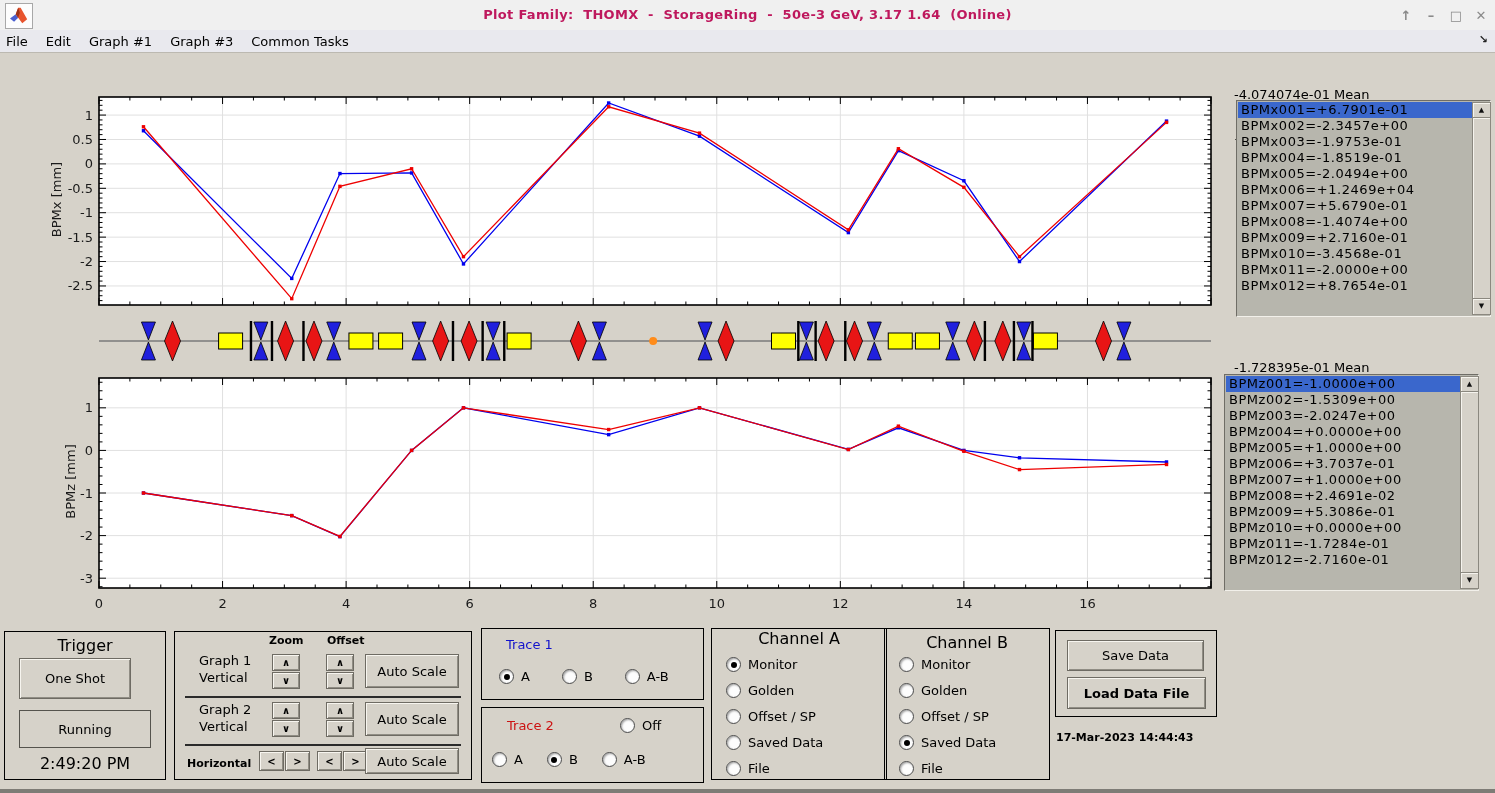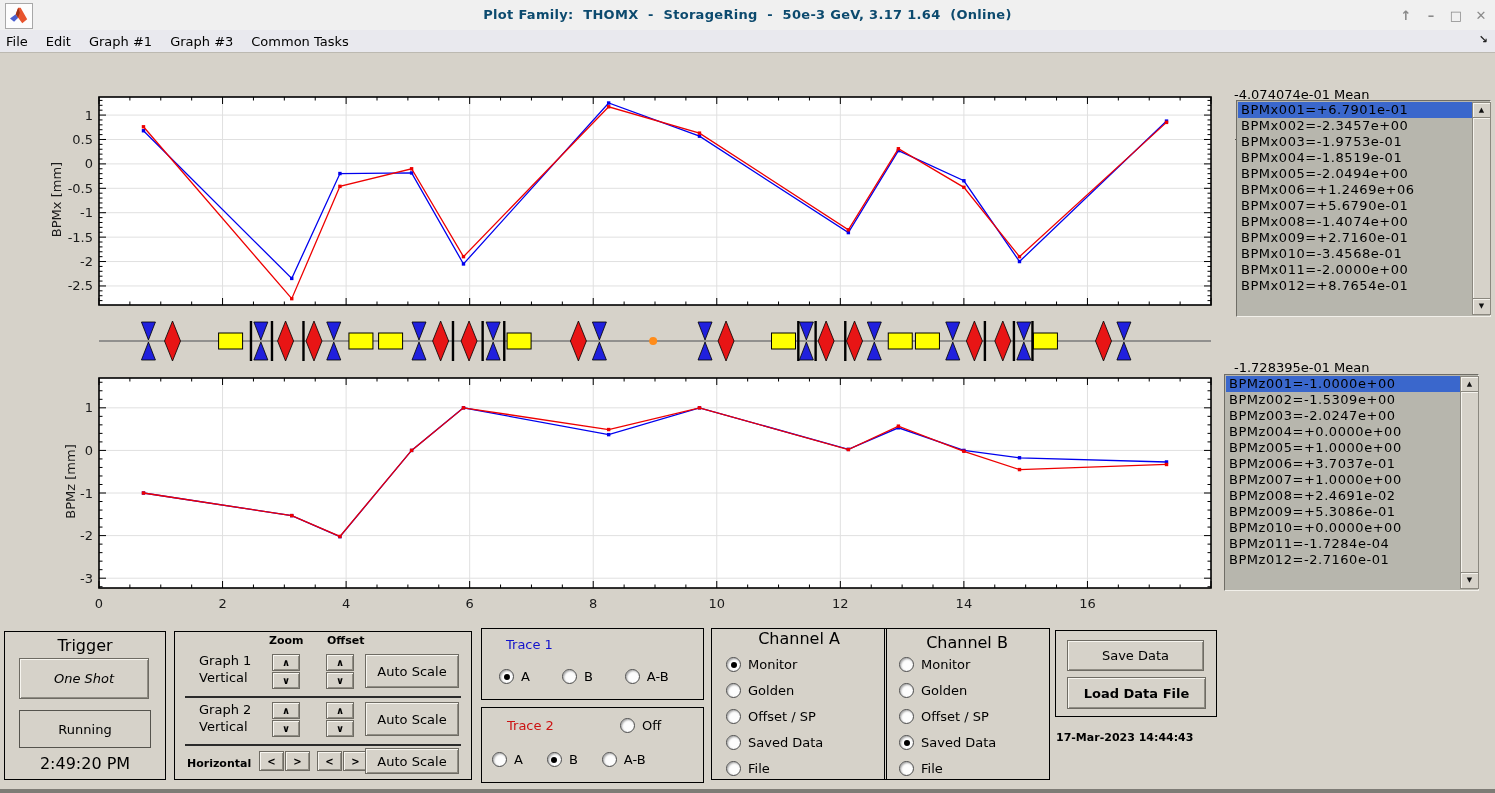--- a/index.html
+++ b/index.html
@@ -4,21 +4,21 @@
 <style>
   html,body{margin:0;padding:0;background:#9a9891;}
   #app{position:relative;width:1495px;height:793px;background:#d6d2c9;overflow:hidden;
        font-family:"DejaVu Sans","Liberation Sans",sans-serif;color:#000;}
   
   .titlebar{position:absolute;left:0;top:0;width:100%;height:30px;background:#f0f0f0;
             border-bottom:1px solid #d2d2d2;}
   .app-icon{position:absolute;left:5px;top:3px;width:26px;height:24px;background:#fdfdfd;
             border:1px solid #a8a8a8;display:flex;align-items:center;justify-content:center;}
   .win-title{position:absolute;left:0;top:0;width:100%;height:30px;line-height:30px;text-align:center;
-             font-size:13px;font-weight:bold;color:#0c4a6e;letter-spacing:.3px;white-space:pre;}
+             font-size:13px;font-weight:bold;color:#be185d;letter-spacing:.3px;white-space:pre;}
   .win-controls{position:absolute;right:6px;top:0;height:30px;display:flex;align-items:center;gap:9px;}
   .win-btn{width:16px;text-align:center;font-size:13px;color:#8a8a8a;font-weight:bold;cursor:default;}
   
   .menubar{position:absolute;left:0;top:30px;width:100%;height:22px;background:#e9e9ee;
            border-bottom:1px solid #bcb9b1;display:flex;align-items:center;font-size:13px;}
   .menu-item{padding:1px 9px;white-space:nowrap;}
   .menu-item:first-child{padding-left:6px;}
   .menu-overflow{position:absolute;right:7px;top:3px;font-size:11px;color:#222;font-weight:bold;}
   
   .chart-svg{position:absolute;}
@@ -557,21 +557,21 @@
     <div>-4.074074e-01 Mean</div>
     <div>+1.141725e+00 RMS</div>
   </div>
   <div class="listbox" style="left:1224px;top:100px;margin-left:12px;">
     <div class="list-rows" id="list-bpmx">
         <div class="list-row selected">BPMx001=+6.7901e-01</div>
         <div class="list-row">BPMx002=-2.3457e+00</div>
         <div class="list-row">BPMx003=-1.9753e-01</div>
         <div class="list-row">BPMx004=-1.8519e-01</div>
         <div class="list-row">BPMx005=-2.0494e+00</div>
-        <div class="list-row">BPMx006=+1.2469e+06</div>
+        <div class="list-row">BPMx006=+1.2469e+04</div>
         <div class="list-row">BPMx007=+5.6790e-01</div>
         <div class="list-row">BPMx008=-1.4074e+00</div>
         <div class="list-row">BPMx009=+2.7160e-01</div>
         <div class="list-row">BPMx010=-3.4568e-01</div>
         <div class="list-row">BPMx011=-2.0000e+00</div>
         <div class="list-row">BPMx012=+8.7654e-01</div>
       </div>
     <div class="scrollbar">
       <div class="sb-btn sb-up">▲</div>
       <div class="sb-thumb"></div>
@@ -588,33 +588,33 @@
         <div class="list-row selected">BPMz001=-1.0000e+00</div>
         <div class="list-row">BPMz002=-1.5309e+00</div>
         <div class="list-row">BPMz003=-2.0247e+00</div>
         <div class="list-row">BPMz004=+0.0000e+00</div>
         <div class="list-row">BPMz005=+1.0000e+00</div>
         <div class="list-row">BPMz006=+3.7037e-01</div>
         <div class="list-row">BPMz007=+1.0000e+00</div>
         <div class="list-row">BPMz008=+2.4691e-02</div>
         <div class="list-row">BPMz009=+5.3086e-01</div>
         <div class="list-row">BPMz010=+0.0000e+00</div>
-        <div class="list-row">BPMz011=-1.7284e-04</div>
+        <div class="list-row">BPMz011=-1.7284e-01</div>
         <div class="list-row">BPMz012=-2.7160e-01</div>
       </div>
     <div class="scrollbar">
       <div class="sb-btn sb-up">▲</div>
       <div class="sb-thumb"></div>
       <div class="sb-btn sb-down">▼</div>
     </div>
   </div>
 
   <div class="panel" style="left:4px;top:631px;width:160px;height:147px;">
     <div class="ptitle" style="top:4px;">Trigger</div>
-    <button class="btn3d" style="left:14px;top:26px;width:130px;height:41px;font-style:italic;">One Shot</button>
+    <button class="btn3d" style="left:14px;top:26px;width:112px;height:41px;">One Shot</button>
     <div class="btn-flat" style="left:14px;top:78px;width:130px;height:36px;">Running</div>
     <div class="ptitle" style="top:122px;">2:49:20 PM</div>
   </div>
 
   <div class="panel" style="left:174px;top:631px;width:296px;height:147px;">
     <div class="lbl-small" style="left:94px;top:2px;">Zoom</div>
     <div class="lbl-small" style="left:152px;top:2px;">Offset</div>
 
     <div class="lbl" style="left:24px;top:21px;">Graph 1</div>
     <div class="lbl" style="left:24px;top:38px;">Vertical</div>

